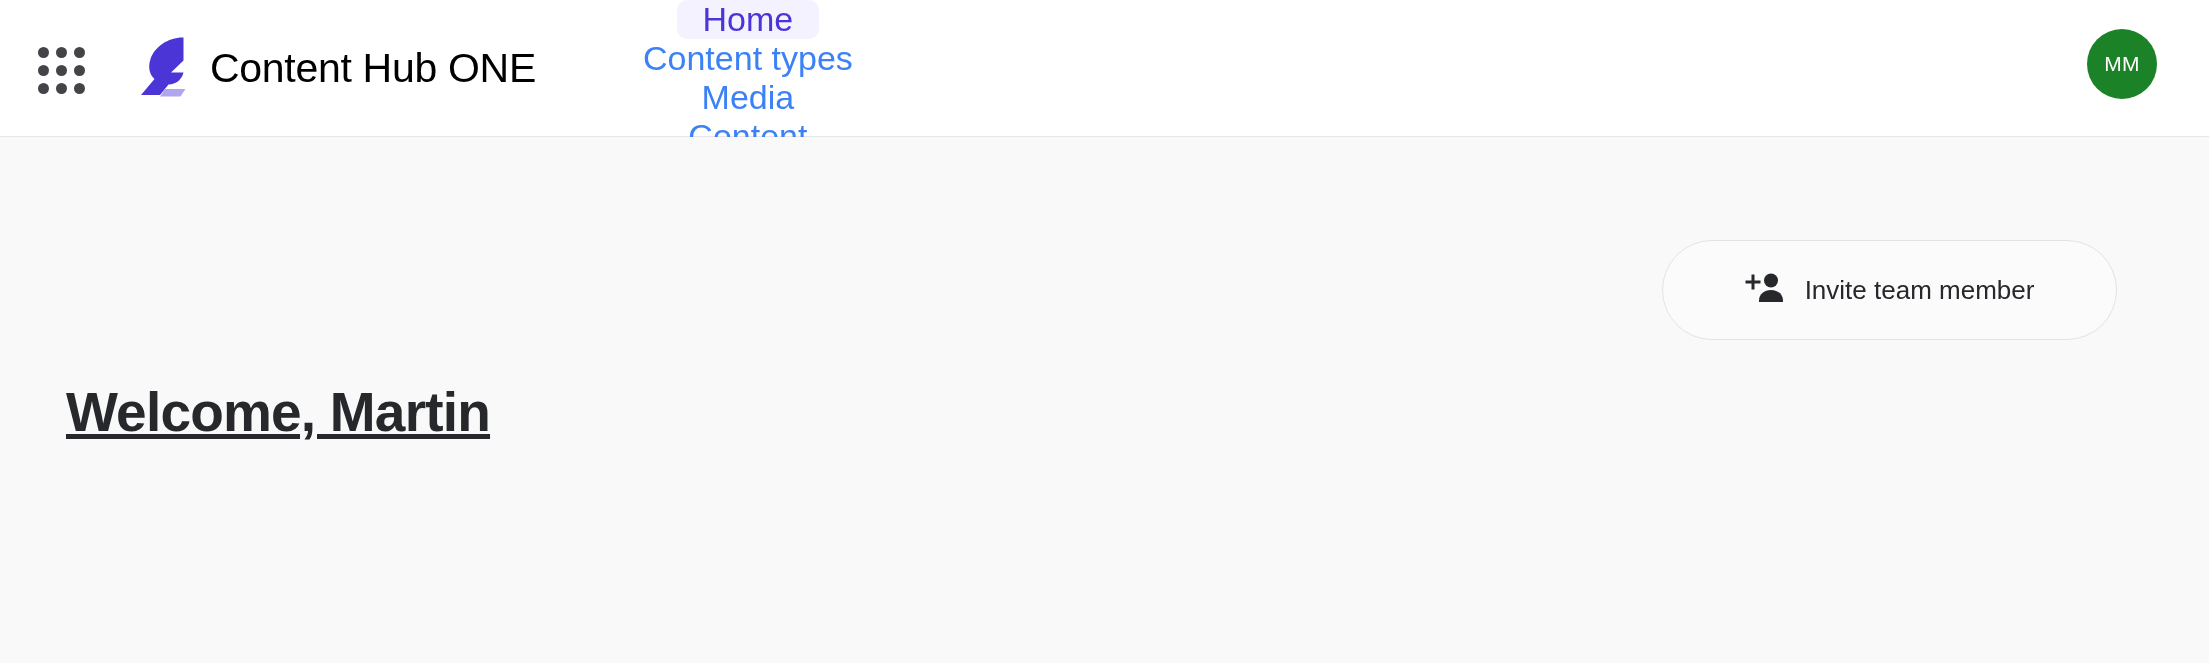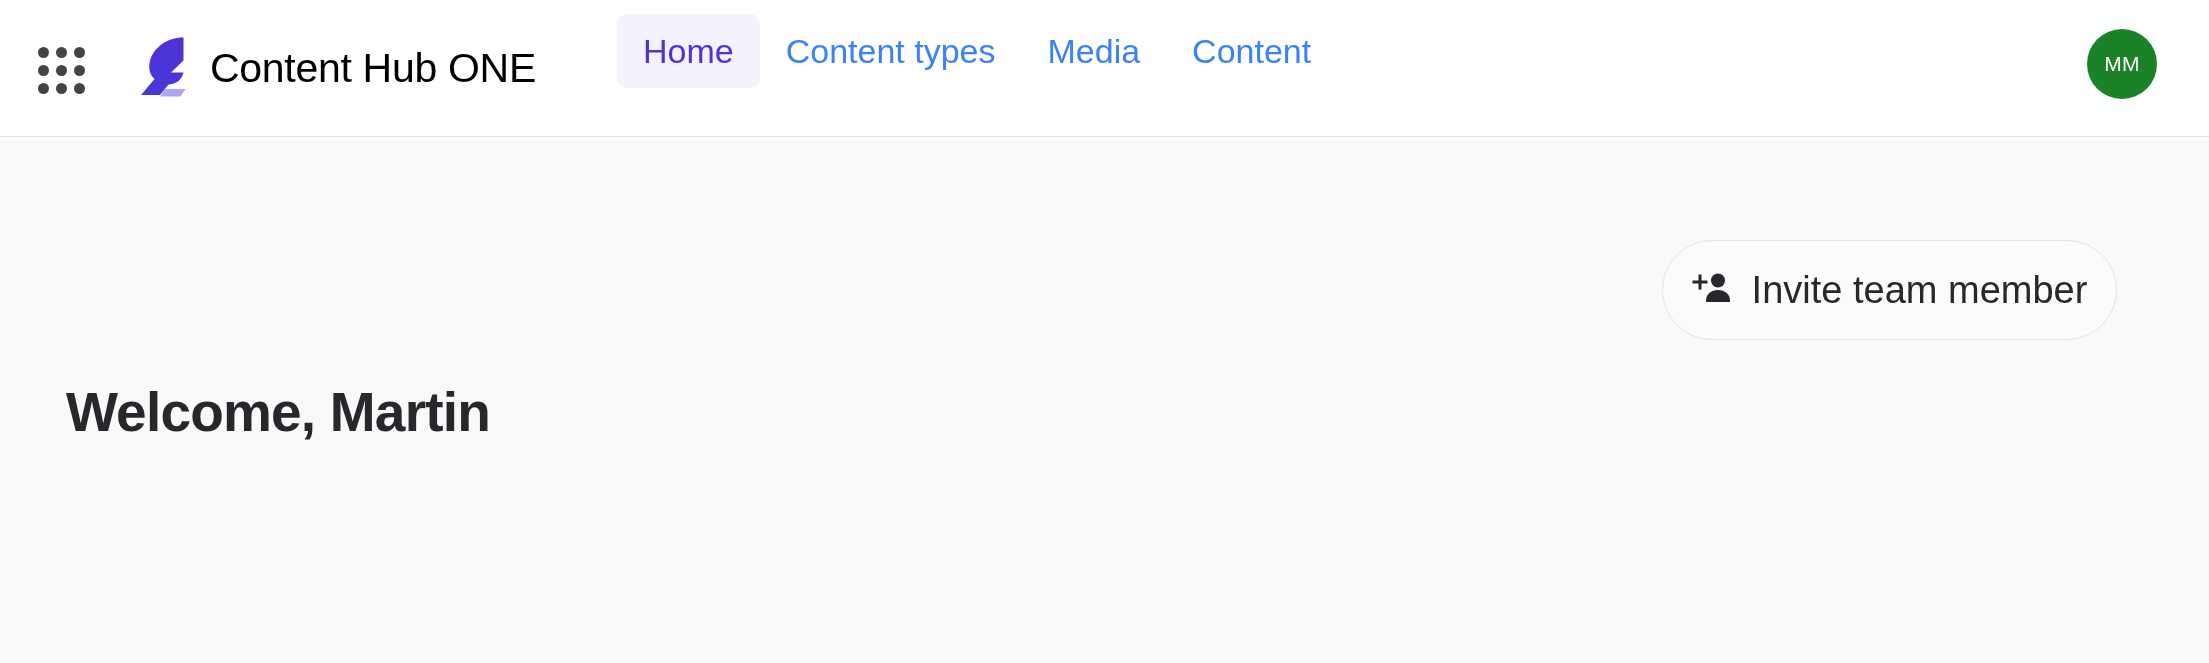--- a/index.html
+++ b/index.html
@@ -70,20 +70,21 @@
   }
 
   
   .nav {
     position: absolute;
     left: 617px;
     top: 0;
     height: 102px;
     display: flex;
     align-items: center;
+    flex-direction: column;
   }
   .nav-item {
     display: flex;
     align-items: center;
     height: 74px;
     padding: 0 26px;
     border-radius: 10px;
     font-size: 34px;
     color: #3b82f6;
     white-space: nowrap;
@@ -124,40 +125,41 @@
     position: absolute;
     left: 66px;
     top: 243px;
     transform: translateY(-243px);
     margin-top: 243px;
     font-size: 55px;
     font-weight: 700;
     color: #26282b;
     letter-spacing: -0.8px;
     white-space: nowrap;
+    text-decoration: underline;
   }
 
   .invite-btn {
     position: absolute;
     left: 1662px;
     top: 103px;
     width: 455px;
     height: 100px;
     border: 1px solid #e3e3e5;
     border-radius: 50px;
     background: #fbfbfb;
     display: flex;
     align-items: center;
     justify-content: center;
     gap: 22px;
     cursor: pointer;
     box-sizing: border-box;
   }
   .invite-label {
-    font-size: 38px;
+    font-size: 26px;
     color: #26282b;
     white-space: nowrap;
   }
 </style>
 </head>
 <body>
 
 <div class="header">
 
   <div class="waffle">

